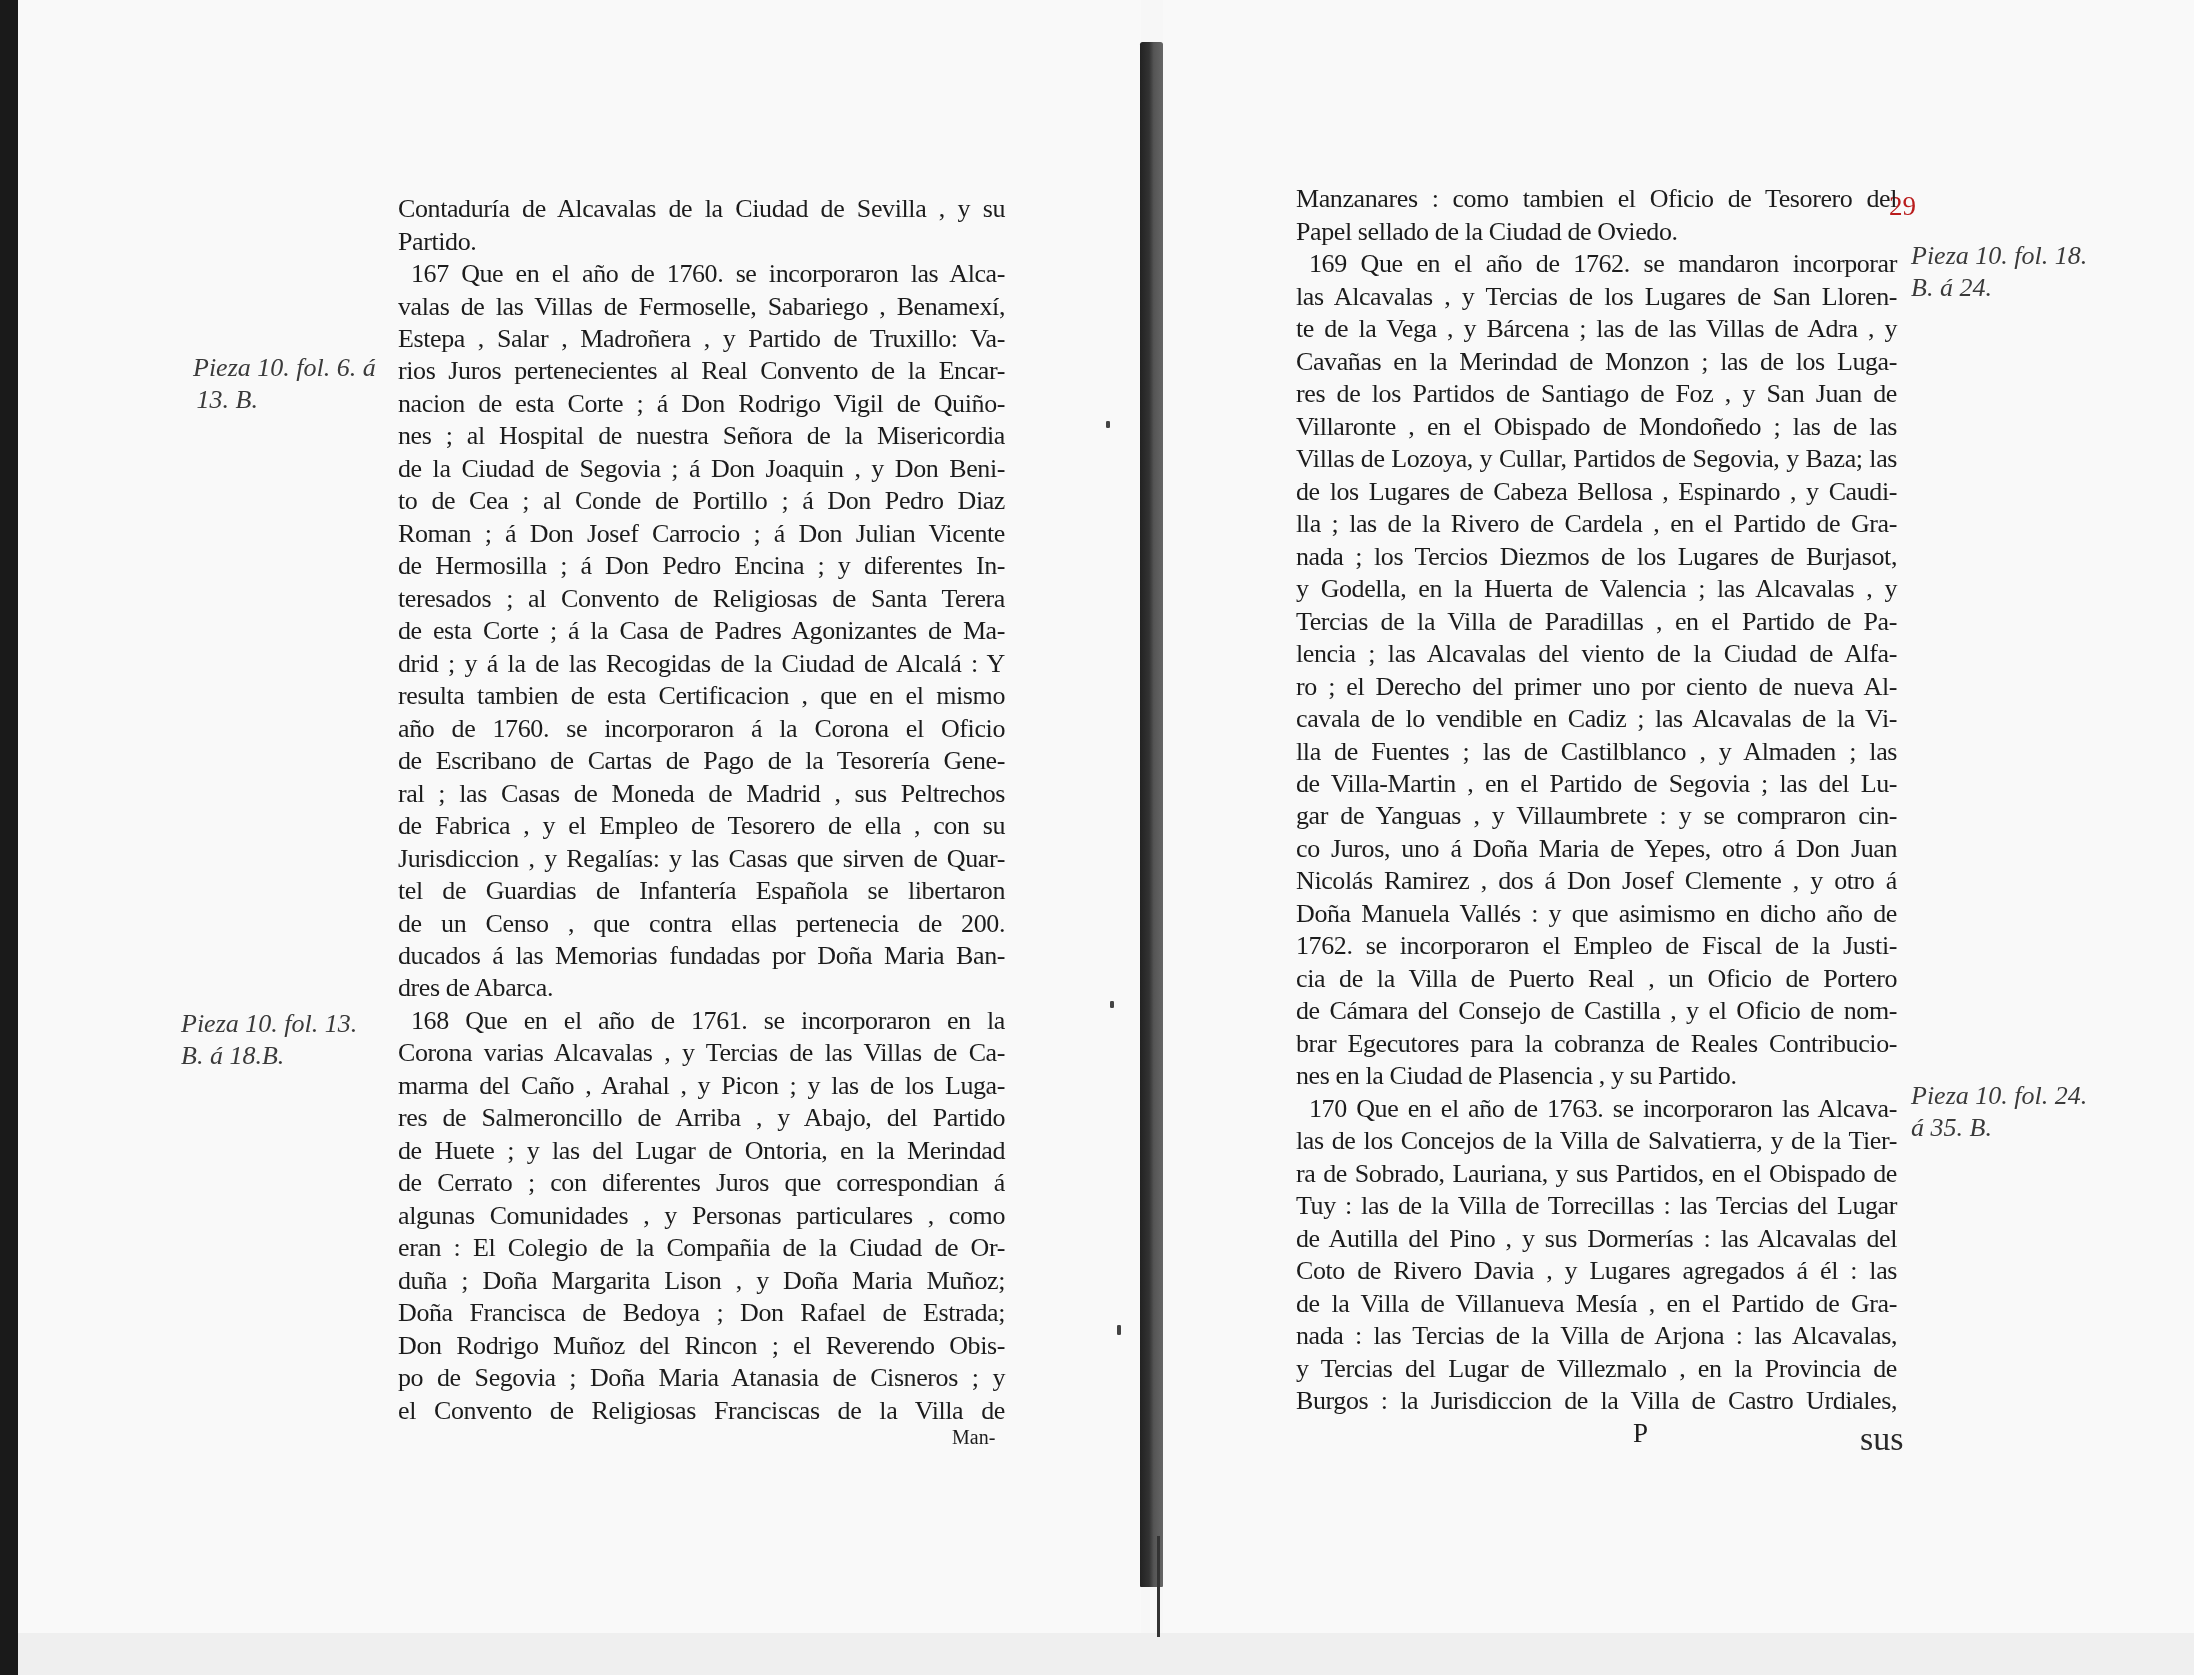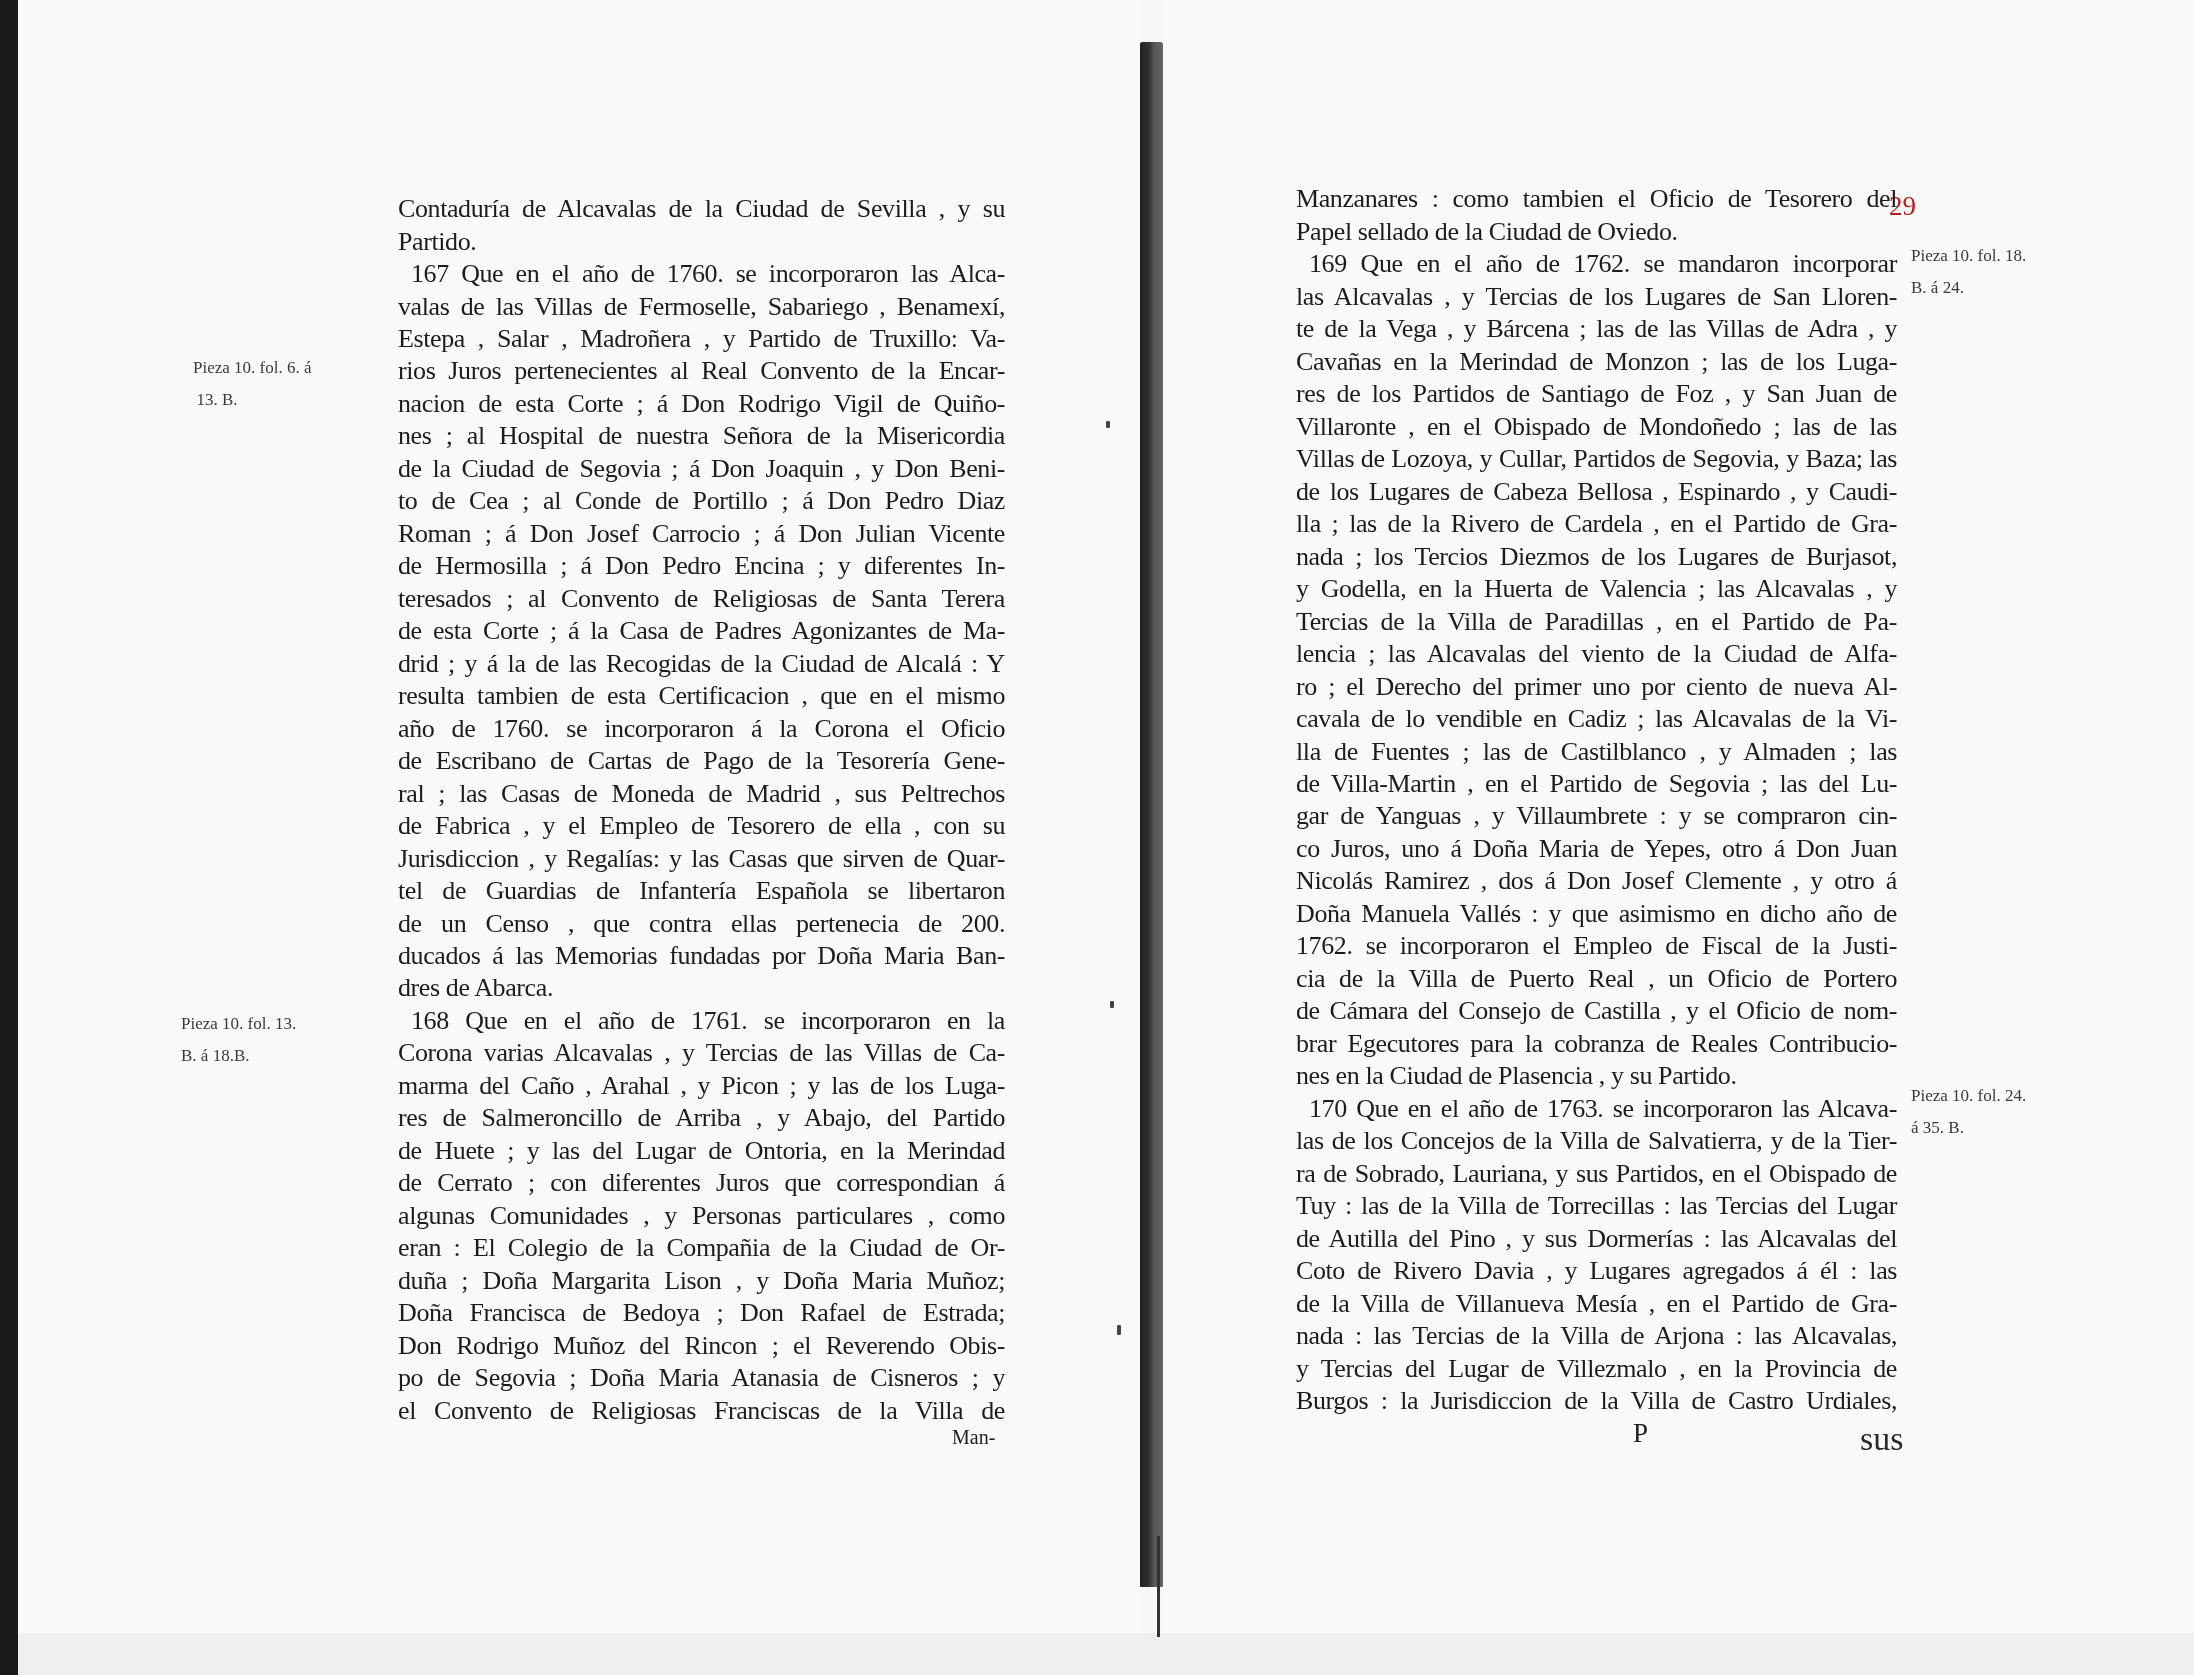--- a/index.html
+++ b/index.html
@@ -19,21 +19,21 @@
   .binding-thin { position: absolute; left: 1157px; top: 1536px; width: 2.6px; height: 101px; background: #333; }
 
   .line {
     position: absolute; font-size: 26px; line-height: 32px; height: 32px;
     white-space: nowrap; text-align: justify; text-align-last: justify;
     transform-origin: left top; letter-spacing: -0.4px;
   }
   .line.last { text-align-last: left; }
   .lp .line { left: 398px; width: 607px; }
   .rp .line { left: 1296px; width: 601px; }
-  .note { position: absolute; font-size: 17px; line-height: 32px; color: #3a3a3a; white-space: nowrap; }
+  .note { position: absolute; font-size: 26px; line-height: 32px; color: #3a3a3a; white-space: nowrap; font-style: italic; }
   .page-number { position: absolute; left: 1889px; top: 145px; font-size: 27px; color: #b91c1c; margin-top: 46px; }
   .signature { position: absolute; left: 1633px; top: 1382px; font-size: 27px; color: #1c1c1c; }
   .catchword { position: absolute; left: 1860px; top: 1382px; font-size: 34px; color: #2a2a2a; }
   .catchword-left { position: absolute; left: 952px; top: 1391px; font-size: 20px; color: #1c1c1c; }
   .specks { position: absolute; width: 3.5px; height: 7px; background: #444; border-radius: 1.3px; }
 </style>
 </head>
 <body>
 
 <div class="left-edge"></div>

